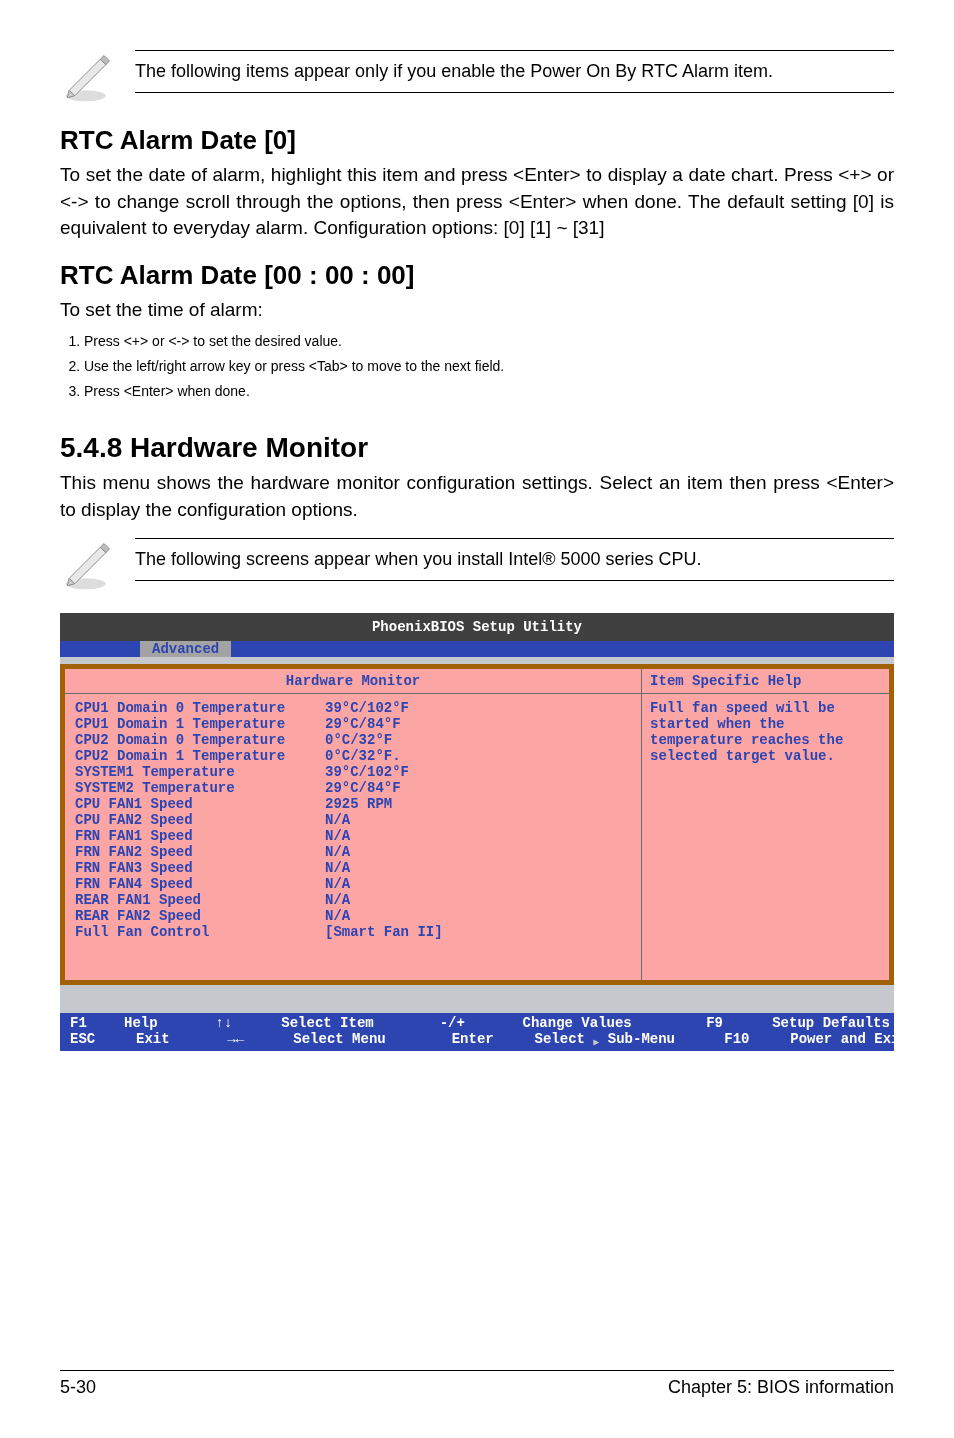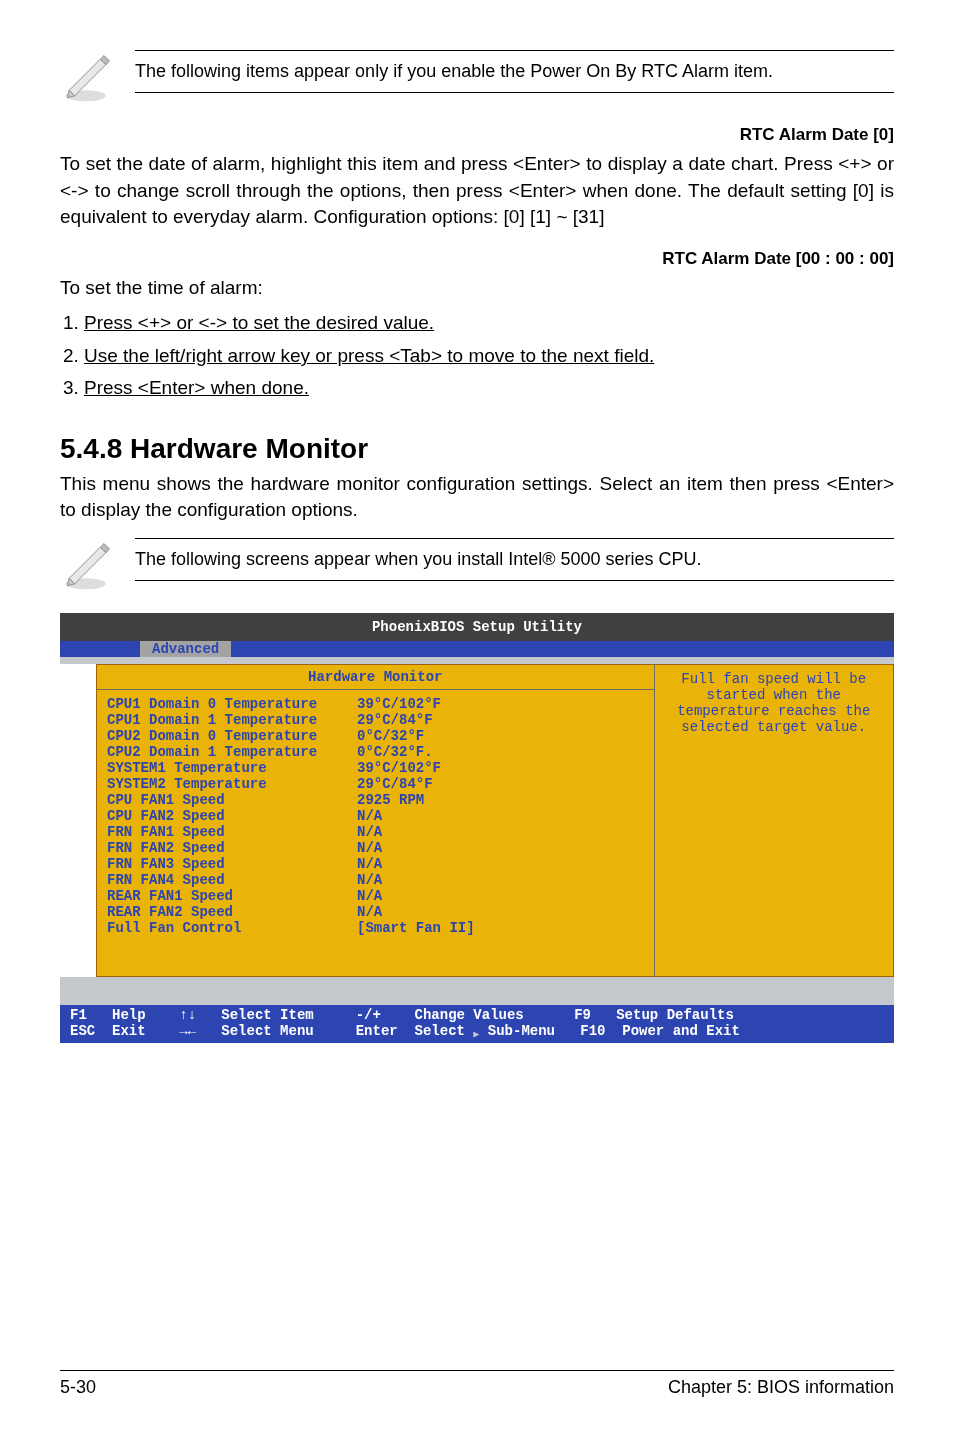--- a/index.html
+++ b/index.html
@@ -30,37 +30,35 @@
     .note-text-wrap {
       flex: 1;
       border-top: 1px solid #000;
       border-bottom: 1px solid #000;
       padding: 8px 0;
       font-size: 18px;
       line-height: 1.4;
       text-align: justify;
     }
     h3 {
-      font-size: 17px;
+      font-size: 26px;
       font-weight: bold;
       margin-top: 18px;
       margin-bottom: 6px;
-      text-align: right;
     }
     .body-p {
       font-size: 19px;
       line-height: 1.4;
       margin-bottom: 8px;
       text-align: justify;
     }
     .list {
-      font-size: 19px;
+      font-size: 14px;
       line-height: 1.5;
       padding-left: 24px;
-      text-decoration: underline;
     }
     .list li {
       margin-bottom: 4px;
     }
     h2 {
       font-size: 28px;
       font-weight: bold;
       margin-top: 30px;
       margin-bottom: 6px;
     }
@@ -87,23 +85,22 @@
       color: #2d45b0;
       padding: 0 12px;
       font-weight: bold;
     }
     .bios-sep {
       height: 7px;
       background: #c5c8cd;
     }
     .bios-body {
       display: flex;
-      background: #eab308;
-      border: 1px solid #a16207;
-      margin-left: 36px;
+      background: #fca5a5;
+      border: 5px solid #a16207;
     }
     .bios-left {
       flex: 7;
       border-right: 1px solid #6b6b6b;
     }
     .bios-right {
       flex: 3;
     }
     .bios-section-title {
       text-align: center;
@@ -126,36 +123,35 @@
     .bios-row {
       display: flex;
       white-space: pre;
     }
     .bios-label {
       width: 250px;
     }
     .bios-help-text {
       padding: 6px 8px;
       color: #2d45b0;
-      font-weight: normal;
-      text-align: center;
+      font-weight: bold;
     }
     .bios-spacer {
       height: 28px;
       background: #c5c8cd;
     }
     .bios-footer {
       background: #2d45b0;
       color: #fff;
       padding: 2px 10px 4px;
       font-weight: bold;
     }
     .bios-foot-row {
       display: flex;
-      gap: 0;
+      gap: 12px;
     }
     .bios-foot-row span {
       white-space: pre;
     }
     .bios-foot-arrow {
       color: #c5c8cd;
       font-size: 10px;
       position: relative;
       top: 2px;
     }
@@ -235,20 +231,21 @@
           <div class="bios-row"><span class="bios-label">FRN FAN1 Speed</span><span>N/A</span></div>
           <div class="bios-row"><span class="bios-label">FRN FAN2 Speed</span><span>N/A</span></div>
           <div class="bios-row"><span class="bios-label">FRN FAN3 Speed</span><span>N/A</span></div>
           <div class="bios-row"><span class="bios-label">FRN FAN4 Speed</span><span>N/A</span></div>
           <div class="bios-row"><span class="bios-label">REAR FAN1 Speed</span><span>N/A</span></div>
           <div class="bios-row"><span class="bios-label">REAR FAN2 Speed</span><span>N/A</span></div>
           <div class="bios-row"><span class="bios-label">Full Fan Control</span><span>[Smart Fan II]</span></div>
         </div>
     </div>
     <div class="bios-right">
+      <div class="bios-help-title">Item Specific Help</div>
       <div class="bios-help-text">Full fan speed will be started when the temperature reaches the selected target value.</div>
     </div>
   </div>
   <div class="bios-spacer"></div>
   <div class="bios-footer">
     <div class="bios-foot-row">
       <span><span>F1</span>   </span>
       <span>Help</span>
       <span>    </span>
       <span>↑↓</span>

